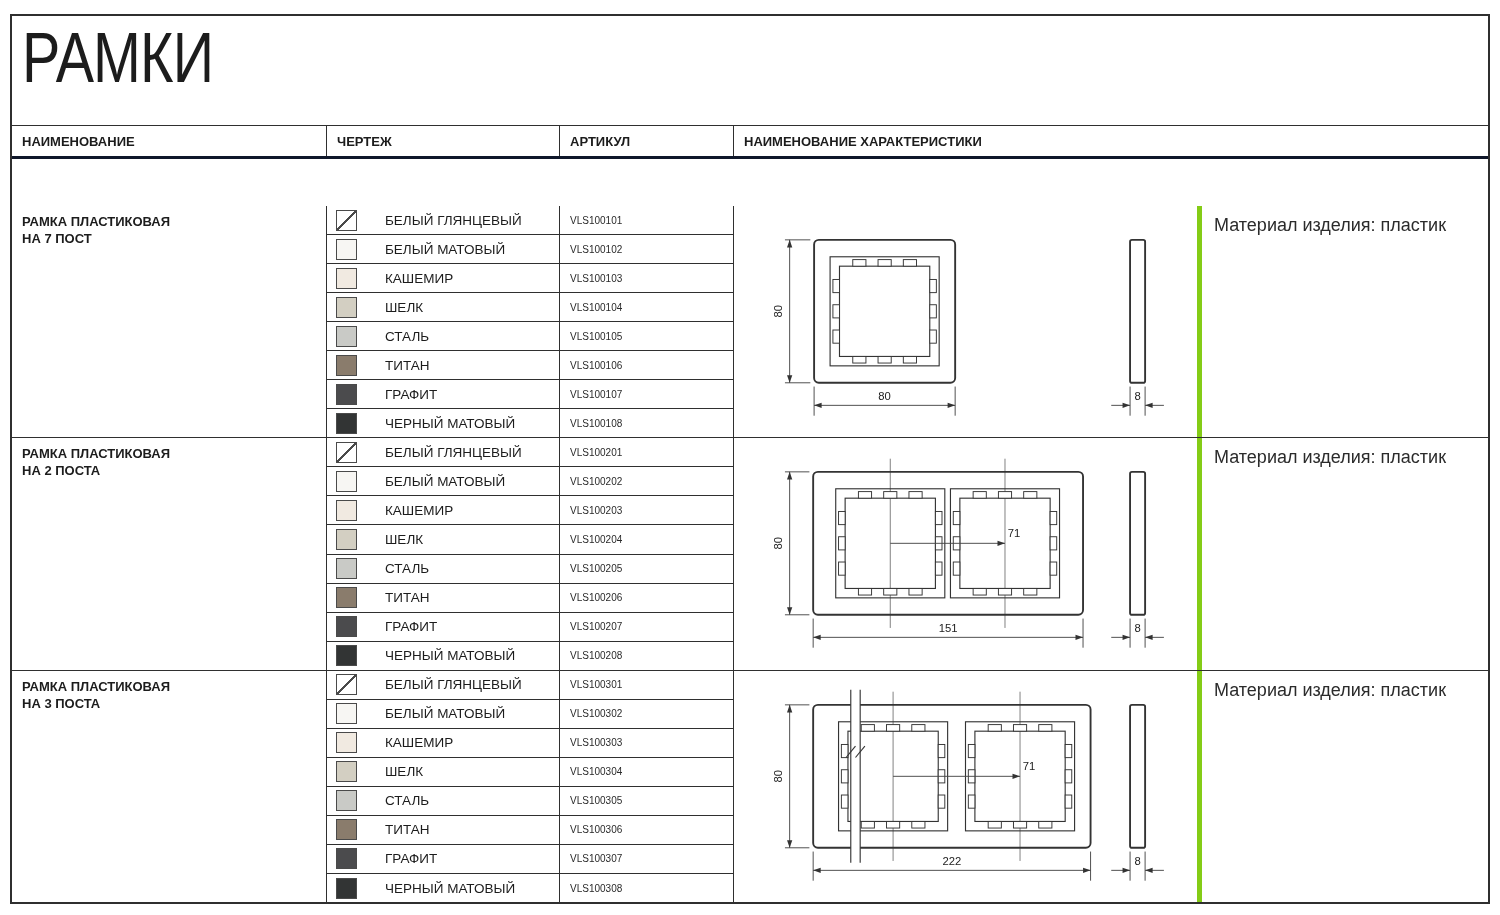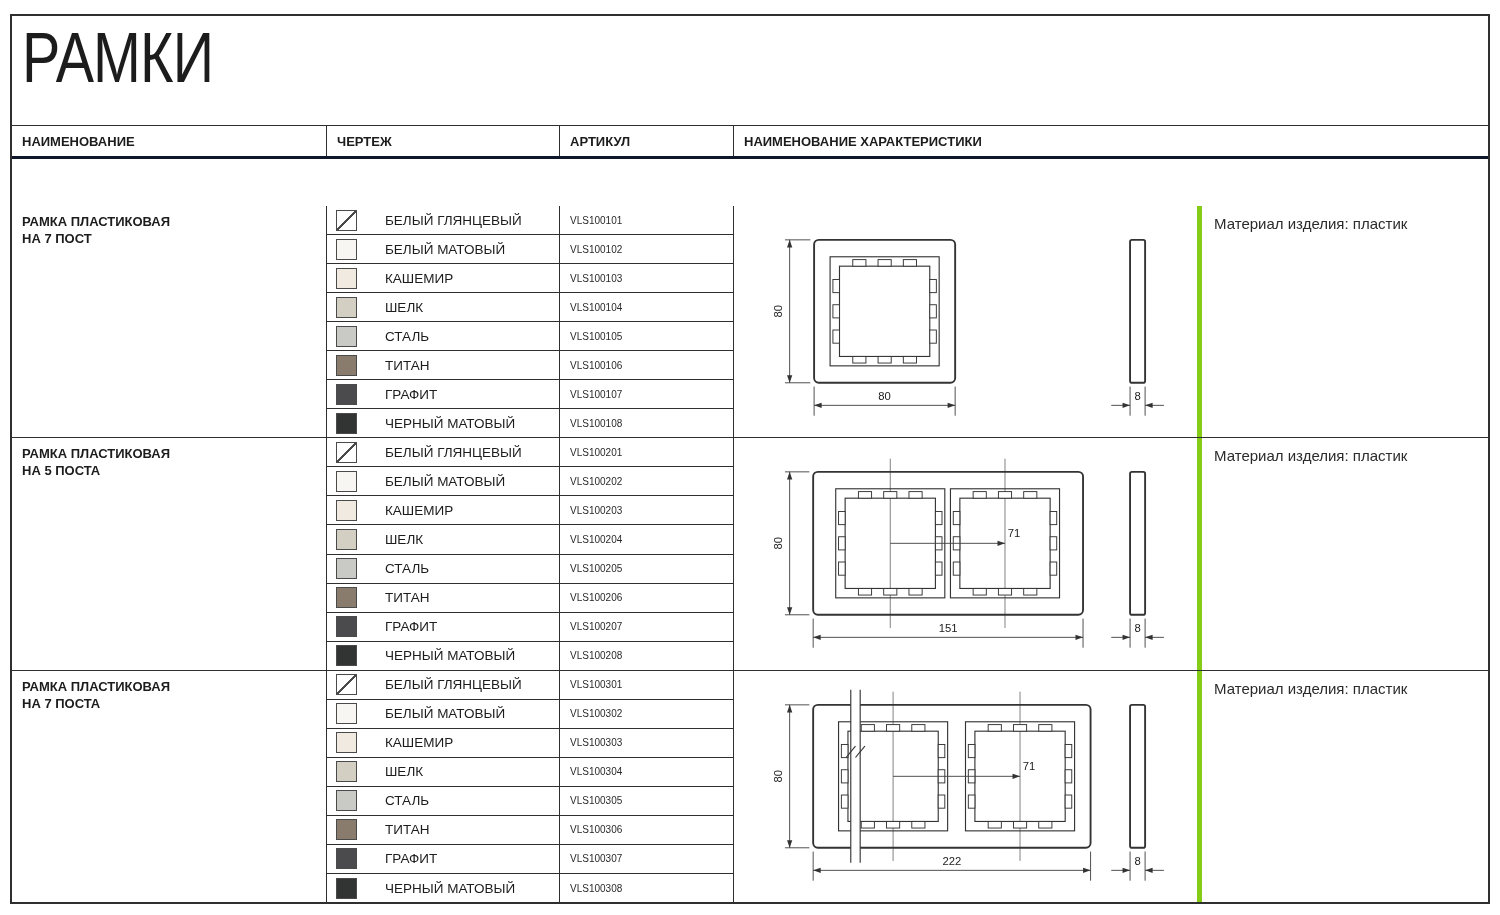--- a/index.html
+++ b/index.html
@@ -35,21 +35,21 @@
   .variant-row:last-child { border-bottom:none; }
   .color-cell { display:flex; align-items:center; gap:28px; padding-left:9px; border-right:1px solid #2f2f2f; font-size:13.5px; overflow:hidden; }
   .article-cell { display:flex; align-items:center; padding-left:10px; font-size:10px; color:#2a2a2a; }
   .swatch { flex:0 0 auto; width:21px; height:21px; border:1.5px solid #4a4a4a; background:#fff; position:relative; }
   .swatch.diag::after {
     content:""; position:absolute; inset:0;
     background:linear-gradient(to bottom right, transparent calc(50% - 0.8px), #4a4a4a calc(50% - 0.8px), #4a4a4a calc(50% + 0.8px), transparent calc(50% + 0.8px));
   }
   .drawing-cell { border-right:5px solid #84cc16; position:relative; overflow:hidden; }
   .drawing-cell svg { display:block; width:100%; height:100%; }
-  .tech-cell { padding:9px 12px; font-size:15px; color:#2b2b2b; }
+  .tech-cell { padding:9px 12px; font-size:18px; color:#2b2b2b; }
   
   .thick { fill:none; stroke:#333; stroke-width:2; }
   .thin  { fill:none; stroke:#333; stroke-width:1.2; }
   .tab   { fill:#fff; stroke:#333; stroke-width:1; }
   .dim   { stroke:#444; stroke-width:1; fill:none; }
   .cl    { stroke:#7a7a7a; stroke-width:1; fill:none; }
   .arw   { fill:#333; stroke:none; }
   .dtx   { font-family:"Liberation Sans", sans-serif; font-size:12px; fill:#222; }
 </style>
 </head>
@@ -167,21 +167,21 @@
               <line x1="424" y1="212" x2="444" y2="212" class="dim"></line>
               <polygon points="424,212 432,209.2 432,214.8" class="arw"></polygon>
               <text x="416" y="206" text-anchor="middle" class="dtx">8</text>
             </svg>
           </div>
           <div class="tech-cell">Материал изделия: пластик</div>
         </div>
         <div class="group">
           <div class="name-cell">
             <div>РАМКА ПЛАСТИКОВАЯ</div>
-            <div>НА 5 ПОСТА</div>
+            <div>НА 2 ПОСТА</div>
           </div>
           <div class="variants-cell">
             <div class="variant-row">
               <div class="color-cell">
                 <span class="swatch diag" style="background: rgb(255, 255, 255);"></span>
                 <span>БЕЛЫЙ ГЛЯНЦЕВЫЙ</span>
               </div>
               <div class="article-cell">VLS100201</div>
             </div>
             <div class="variant-row">
@@ -290,21 +290,21 @@
               <line x1="424" y1="212" x2="444" y2="212" class="dim"></line>
               <polygon points="424,212 432,209.2 432,214.8" class="arw"></polygon>
               <text x="416" y="206" text-anchor="middle" class="dtx">8</text>
             </svg>
           </div>
           <div class="tech-cell">Материал изделия: пластик</div>
         </div>
         <div class="group">
           <div class="name-cell">
             <div>РАМКА ПЛАСТИКОВАЯ</div>
-            <div>НА 7 ПОСТА</div>
+            <div>НА 3 ПОСТА</div>
           </div>
           <div class="variants-cell">
             <div class="variant-row">
               <div class="color-cell">
                 <span class="swatch diag" style="background: rgb(255, 255, 255);"></span>
                 <span>БЕЛЫЙ ГЛЯНЦЕВЫЙ</span>
               </div>
               <div class="article-cell">VLS100301</div>
             </div>
             <div class="variant-row">

